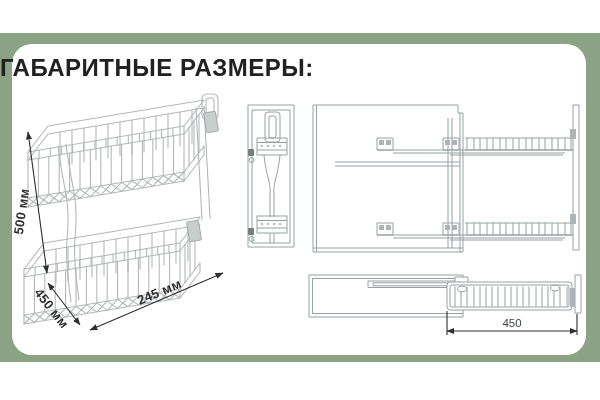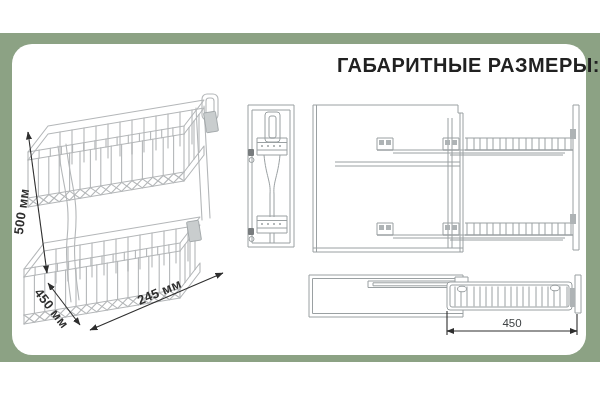--- a/index.html
+++ b/index.html
@@ -9,22 +9,22 @@
   }
   .green-band{
     position:absolute;left:0;top:33px;width:600px;height:329px;
     background:var(--frame,#8CA284);
   }
   .card{
     position:absolute;left:12px;top:44px;width:574px;height:311px;
     background:var(--card,#ffffff);border-radius:20px;
   }
   .title{
-    position:absolute;left:0;top:54px;width:600px;text-align:right;
-    font-size:20px;font-weight:700;letter-spacing:0.5px;
+    position:absolute;left:0;top:54px;width:600px;text-align:left;
+    font-size:24px;font-weight:700;letter-spacing:0.5px;
     color:var(--title_text,#212121);margin:0;
   }
   svg{position:absolute;overflow:visible;}
   #iso-view{left:18px;top:90px;}
   #front-view{left:245px;top:100px;}
   #side-view{left:310px;top:98px;}
   #top-view{left:305px;top:248px;}
   .art{stroke:var(--art_line,#B4B7B9);fill:none;stroke-width:1.1;stroke-linecap:round;stroke-linejoin:round;}
   .tech{stroke:var(--tech_line,#9AA0A2);fill:none;stroke-width:1;stroke-linejoin:round;}
   .tab{fill:var(--bracket_fill,#C9CDCE);stroke:var(--tech_line,#9AA0A2);stroke-width:0.8;}

